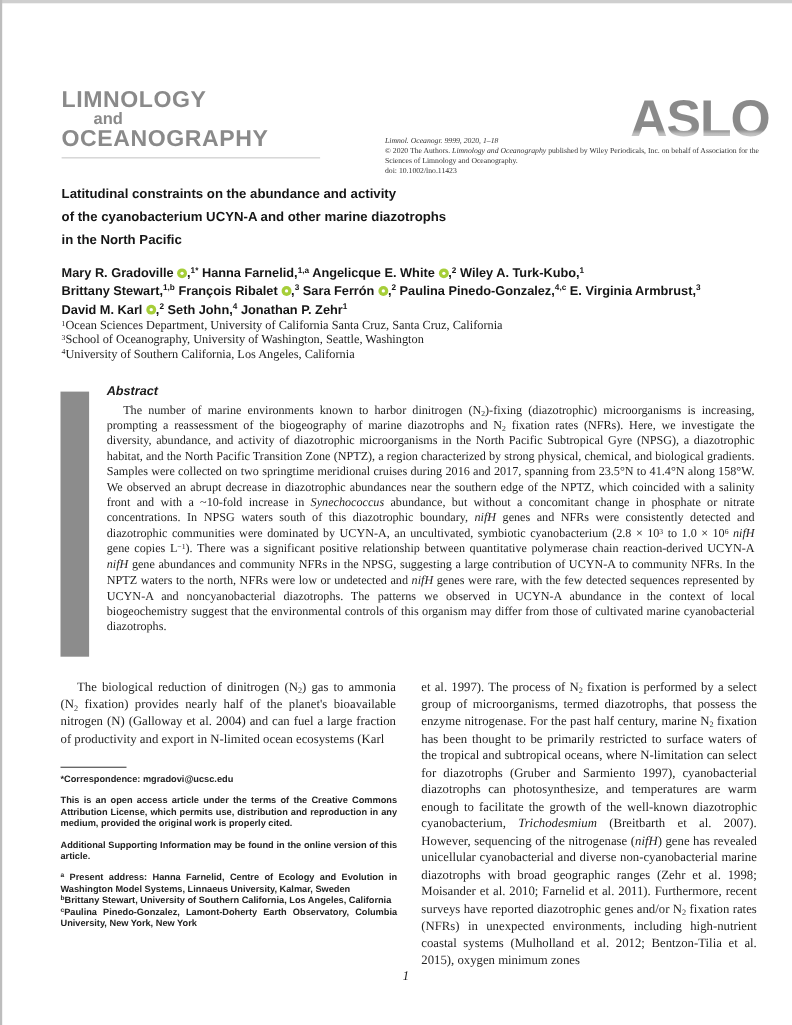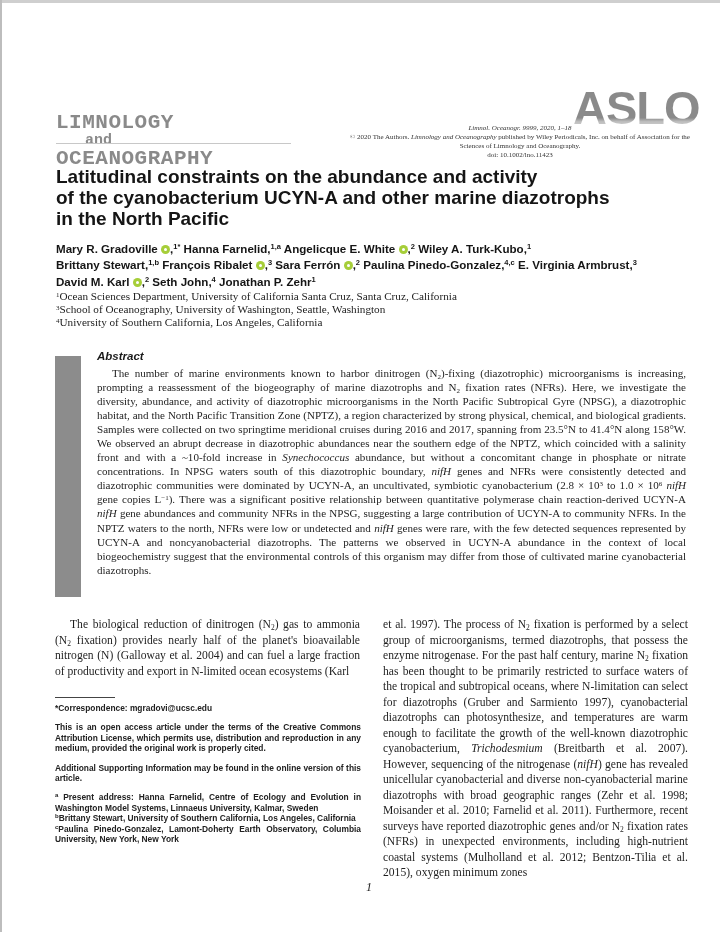--- a/index.html
+++ b/index.html
@@ -1,31 +1,31 @@
 <!DOCTYPE html>
 <html><head>
 <meta charset="utf-8">
 <style>
   html, body { margin: 0; padding: 0; background: #ffffff; }
   body { width: 720px; height: 932px; position: relative; overflow: hidden; font-family: "Liberation Serif", serif; color: #1a1a1a; }
   .frame-top { position: absolute; left: 0; top: 0; width: 720px; height: 3px; background: #cfcfcf; }
   .frame-left { position: absolute; left: 0; top: 0; width: 2px; height: 932px; background: #bdbdbd; }
 
-  .journal-logo { position: absolute; left: 56px; top: 80px; font-family: Liberation Mono, monospace; font-weight: bold; color: #8a8a8a; line-height: 1; margin-top: 32px; }
+  .journal-logo { position: absolute; left: 56px; top: 80px; font-family: Liberation Sans, sans-serif; font-weight: bold; color: #8a8a8a; line-height: 1; }
   .journal-logo .l1 { font-size: 21px; letter-spacing: 0.5px; display: block; }
   .journal-logo .l2 { font-size: 15px; display: block; padding-left: 29px; margin-top: 0px; }
   .journal-logo .l3 { font-size: 21px; letter-spacing: 0.5px; display: block; margin-top: 0px; }
   .logo-rule { position: absolute; left: 56px; top: 143px; width: 235px; height: 1px; background: #c8c8c8; }
 
   .aslo { position: absolute; left: 573px; top: 84px; font-family: "Liberation Sans", sans-serif; font-weight: bold; font-size: 47px; color: #8f8f8f; letter-spacing: -1px; line-height: 1;
           background: linear-gradient(to bottom, #8a8a8a 0%, #8a8a8a 72%, #bdbdbd 80%, #e0e0e0 100%); -webkit-background-clip: text; background-clip: text; -webkit-text-fill-color: transparent; }
-  .pub-info { position: absolute; right: 30px; top: 124px; width: 340px; text-align: center; font-family: "Liberation Serif", serif; font-size: 7px; line-height: 9px; color: #333; }
+  .pub-info { position: absolute; right: 30px; top: 124px; width: 340px; text-align: left; font-family: "Liberation Serif", serif; font-size: 7px; line-height: 9px; color: #333; }
   .pub-info i { font-style: italic; }
 
-  .title { position: absolute; left: 56px; top: 166px; width: 600px; font-family: "Liberation Sans", sans-serif; font-weight: bold; font-size: 19px; line-height: 21px; color: #151515; }
+  .title { position: absolute; left: 56px; top: 166px; width: 600px; font-family: "Liberation Sans", sans-serif; font-weight: bold; font-size: 12px; line-height: 21px; color: #151515; }
 
   .authors { position: absolute; left: 56px; top: 241px; width: 640px; font-family: "Liberation Sans", sans-serif; font-weight: bold; font-size: 11.6px; line-height: 16.3px; color: #151515; white-space: nowrap; }
   .authors sup { font-size: 7.5px; vertical-align: 4px; line-height: 0; }
   .orcid { display: inline-block; width: 9px; height: 9px; border-radius: 50%; background: #a6ce39; vertical-align: -1px; position: relative; }
   .orcid::after { content: ""; position: absolute; left: 3px; top: 3px; width: 3px; height: 3px; border-radius: 50%; background: #fff; }
 
   .affils { position: absolute; left: 56px; top: 290px; width: 600px; font-size: 11.2px; line-height: 12.8px; color: #222; }
   .affils sup { font-size: 7px; vertical-align: 3px; line-height: 0; }
 
   .abstract-bar { position: absolute; left: 55px; top: 356px; width: 26px; height: 241px; background: #8c8c8c; }

